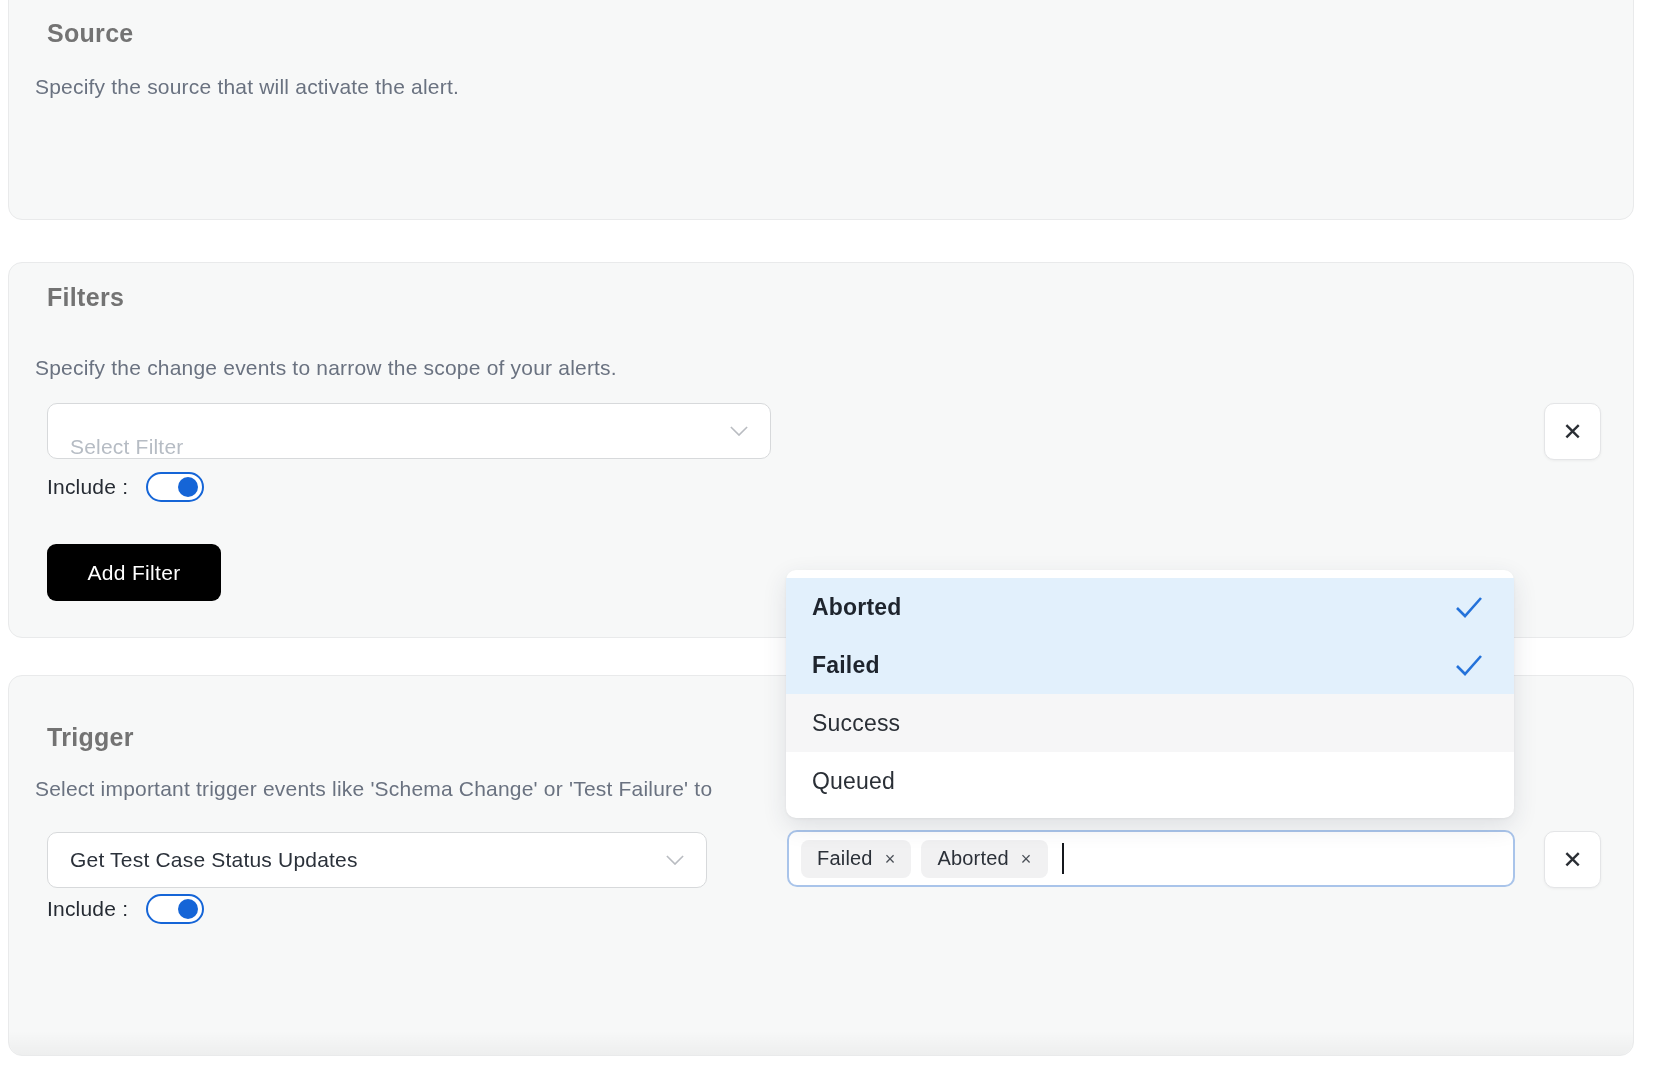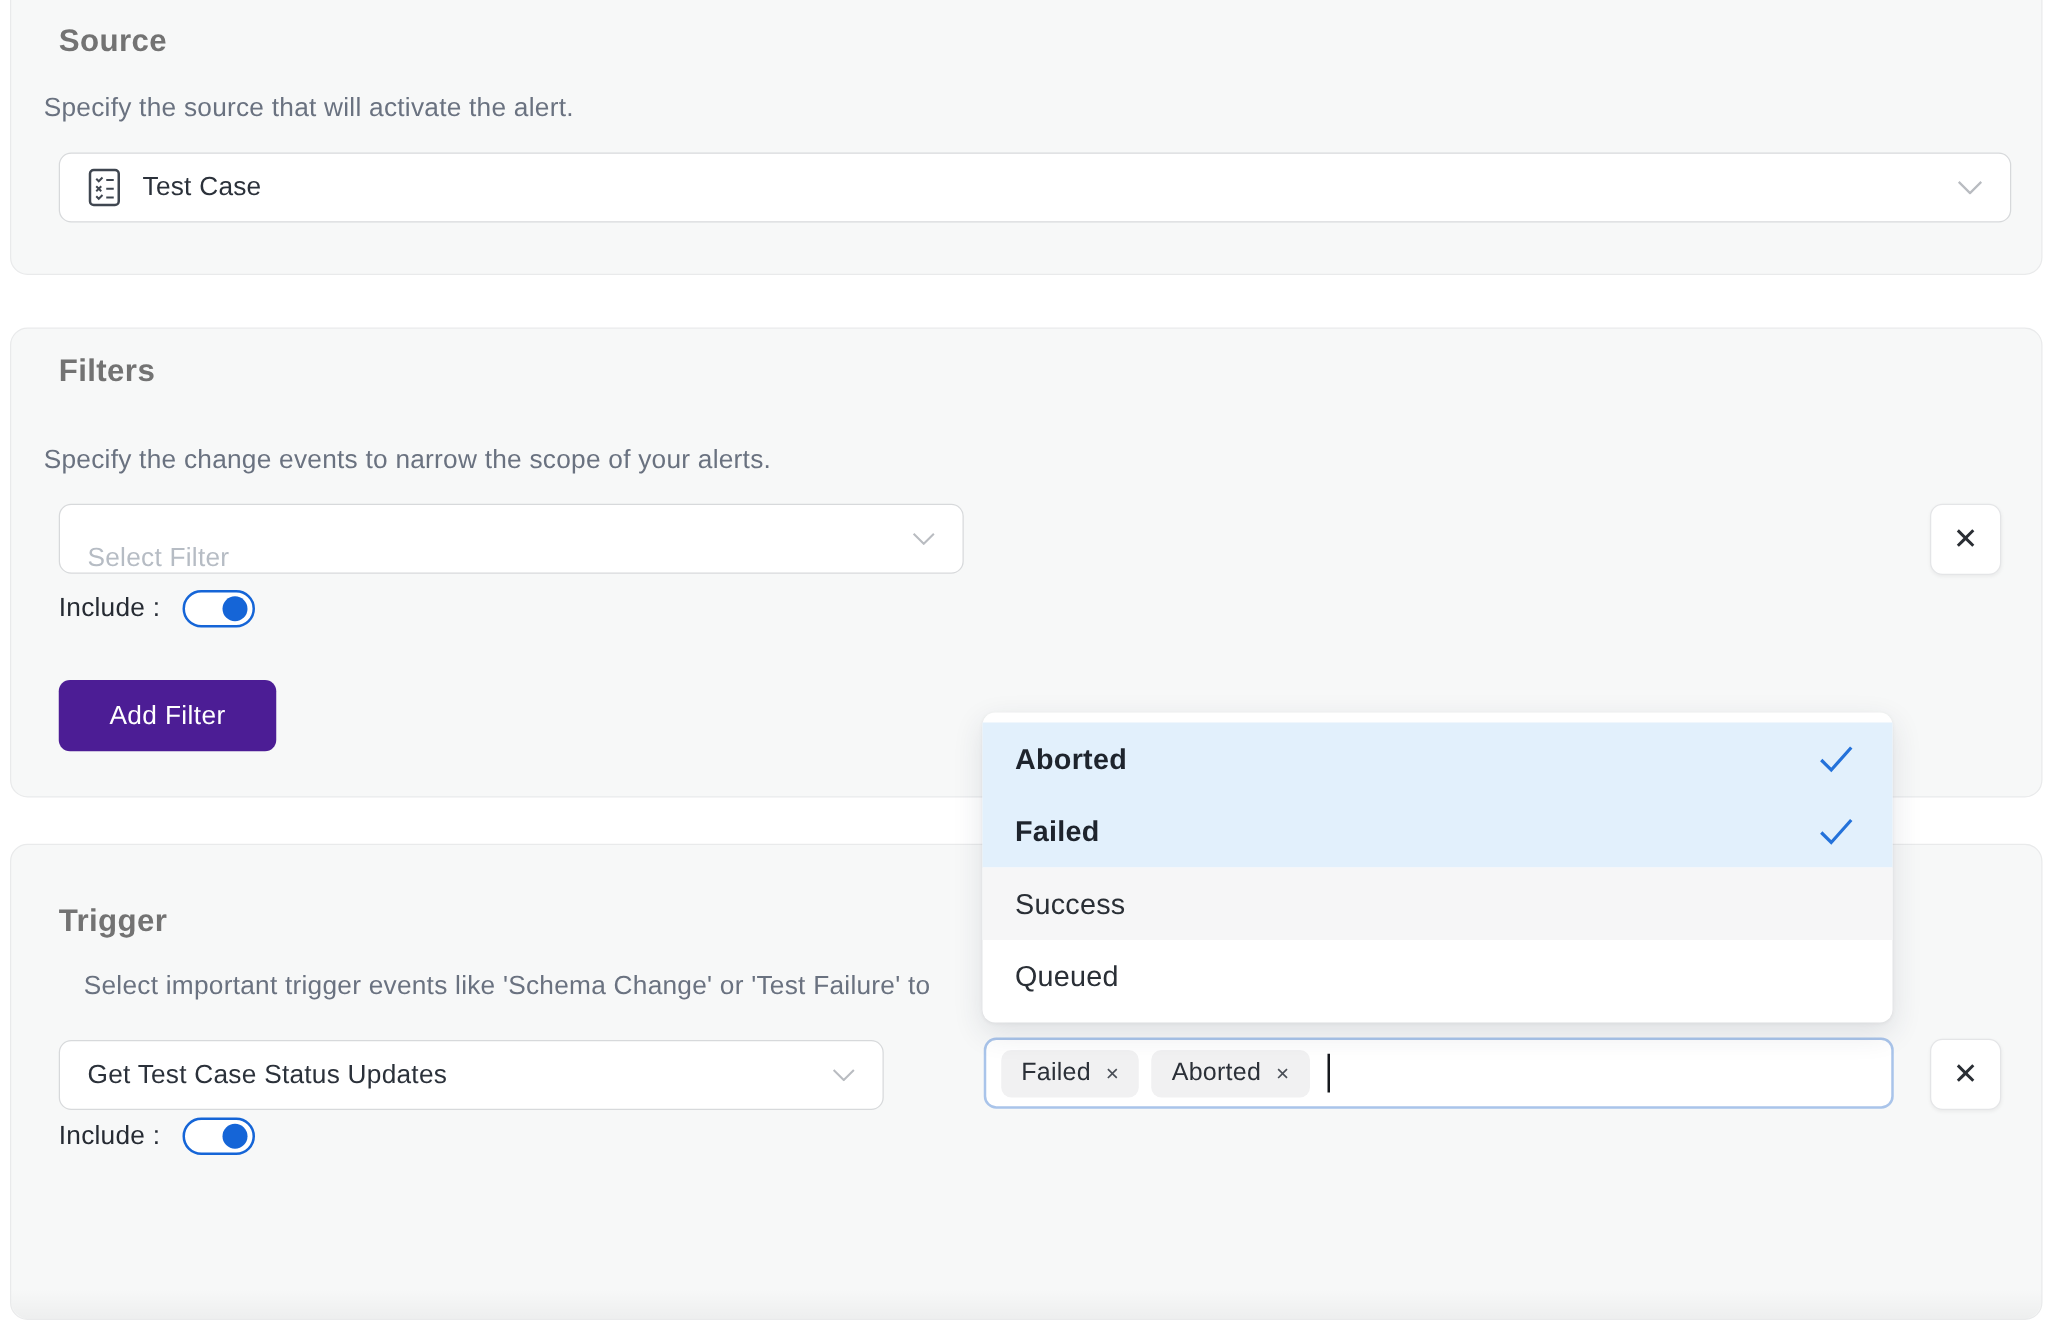--- a/index.html
+++ b/index.html
@@ -44,21 +44,21 @@
     position:relative;width:58px;height:30px;border-radius:16px;
     background:#ffffff;border:2px solid #1565d7;box-sizing:border-box;cursor:pointer;
   }
   .toggle .knob{
     position:absolute;top:50%;right:4px;transform:translateY(-50%);
     width:20px;height:20px;border-radius:50%;background:#1565d7;
   }
 
   .btn-primary{
     position:absolute;left:38px;height:57px;
-    background:#4c1d95;color:#ffffff;border:none;border-radius:9px;
+    background:#000000;color:#ffffff;border:none;border-radius:9px;
     font-size:21px;letter-spacing:.3px;font-family:inherit;
     display:flex;align-items:center;justify-content:center;cursor:pointer;
   }
 
   .remove-btn{
     position:absolute;left:1535px;width:57px;height:57px;
     background:#ffffff;border:1px solid #e4e5e7;border-radius:10px;
     box-sizing:border-box;display:flex;align-items:center;justify-content:center;
     font-size:24px;color:#2a2e34;cursor:pointer;
     box-shadow:0 1px 3px rgba(0,0,0,.05);
@@ -100,39 +100,20 @@
     background:linear-gradient(to bottom, rgba(0,0,0,0), rgba(0,0,0,.04));
   }
 </style>
 </head>
 <body>
 
 <section class="card" id="card-source">
   <div class="section-title" style="top:38px;">Source</div>
   <div class="section-desc" style="top:94px;">Specify the source that will activate the alert.</div>
 
-  <div class="select" style="top:141px;width:1562px;">
-    <span style="margin-left:22px;line-height:0;">
-      <svg width="27" height="32" viewBox="0 0 27 32" fill="none" stroke="#3f4650" stroke-width="2">
-        <rect x="2" y="2" width="23" height="28" rx="3"></rect>
-        <path d="M7 9 l2 2 l3 -3" stroke-width="1.6"></path>
-        <line x1="15" y1="10" x2="21" y2="10" stroke-width="1.6"></line>
-        <path d="M7 15 l4 4 M11 15 l-4 4" stroke-width="1.6"></path>
-        <line x1="15" y1="17" x2="21" y2="17" stroke-width="1.6"></line>
-        <path d="M7 23 l2 2 l3 -3" stroke-width="1.6"></path>
-        <line x1="15" y1="24" x2="21" y2="24" stroke-width="1.6"></line>
-      </svg>
-    </span>
-    <span style="margin-left:17px;">Test Case</span>
-    <span class="chevron">
-      <svg width="20" height="11" viewBox="0 0 20 11" fill="none" stroke="#b9bcc1" stroke-width="1.8">
-          <path d="M1 1 L10 10 L19 1"></path>
-        </svg>
-    </span>
-  </div>
 </section>
 
 <section class="card" id="card-filters">
   <div class="section-title" style="top:20px;">Filters</div>
   <div class="section-desc" style="top:93px;">Specify the change events to narrow the scope of your alerts.</div>
 
   <div class="select" style="top:140px;width:724px;">
     <span class="placeholder" style="margin-left:22px;">Select Filter</span>
     <span class="chevron">
       <svg width="18" height="10" viewBox="0 0 20 11" fill="none" stroke="#b9bcc1" stroke-width="1.8">
@@ -152,21 +133,21 @@
     </span>
   </div>
 
   <button class="btn-primary" style="top:281px;width:174px;">
     <span>Add Filter</span>
   </button>
 </section>
 
 <section class="card" id="card-trigger">
   <div class="section-title" style="top:47px;">Trigger</div>
-  <div class="section-desc" style="top:101px;margin-left:32px;">Select important trigger events like 'Schema Change' or 'Test Failure' to</div>
+  <div class="section-desc" style="top:101px;">Select important trigger events like 'Schema Change' or 'Test Failure' to</div>
 
   <div class="select" style="top:156px;width:660px;">
     <span style="margin-left:22px;">Get Test Case Status Updates</span>
     <span class="chevron">
       <svg width="18" height="10" viewBox="0 0 20 11" fill="none" stroke="#b9bcc1" stroke-width="1.8">
           <path d="M1 1 L10 10 L19 1"></path>
         </svg>
     </span>
   </div>
 

